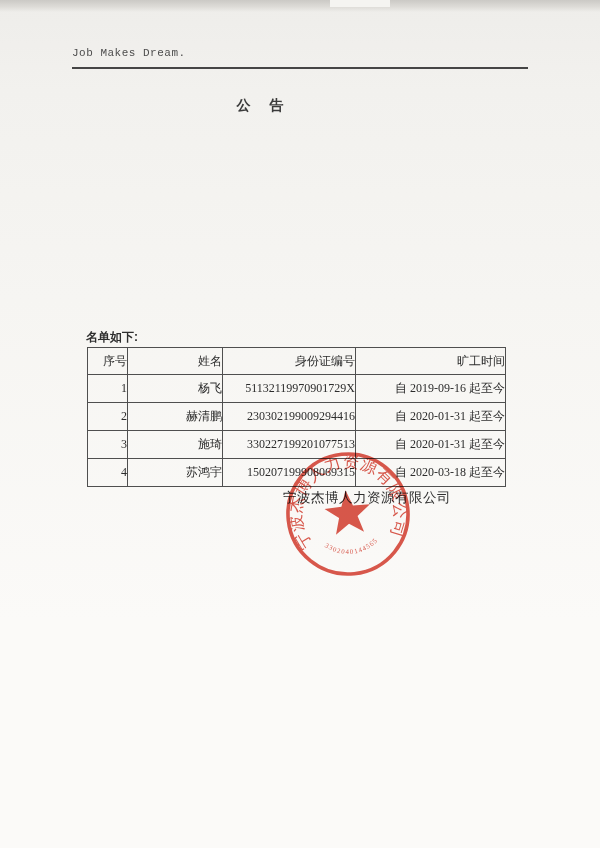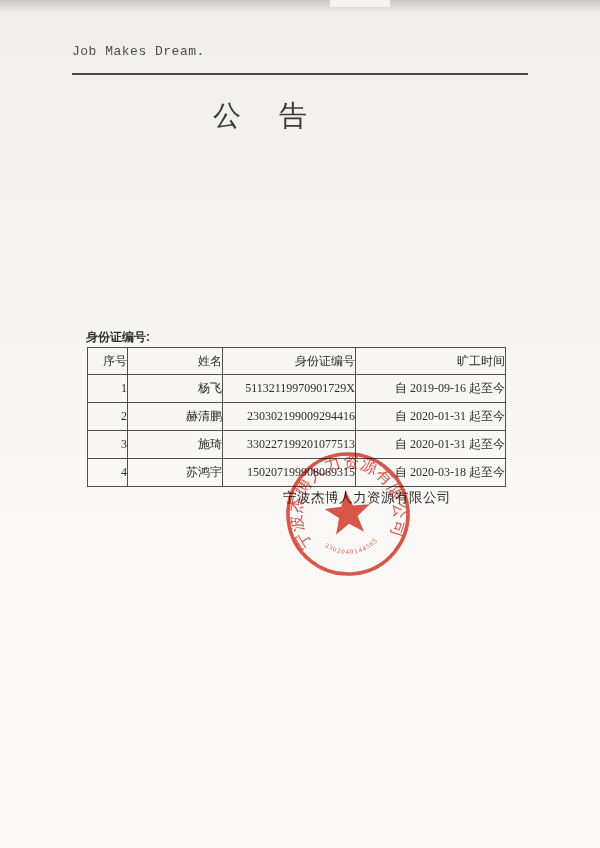--- a/index.html
+++ b/index.html
@@ -18,29 +18,29 @@
     background:linear-gradient(180deg,#cbc9c5 0%,#dddbd7 55%,rgba(221,219,215,0) 100%);
   }
   .scan-edge-notch{
     position:absolute;top:0;left:330px;width:60px;height:7px;background:#f5f4f1;
   }
   
   .letterhead{
     position:absolute;top:33px;left:72px;width:456px;height:26px;
     display:flex;justify-content:space-between;align-items:flex-end;
     border-bottom:2px solid #454545;
-    padding-bottom:14px;
+    padding-bottom:8px;
     font-family:"Liberation Mono","DejaVu Sans Mono",monospace;
-    font-size:13px;color:#4d4d4d;letter-spacing:0.5px;
+    font-size:11px;color:#4d4d4d;letter-spacing:0.5px;
   }
   .letterhead .docno{color:#444;}
   
   .title{
     position:absolute;top:97px;left:0;width:520px;
-    text-align:center;font-size:28px;font-weight:normal;color:#3b3b3b;
+    text-align:center;font-size:14px;font-weight:bold;color:#3b3b3b;
     letter-spacing:0.55em;text-indent:0.55em;
   }
   
   .body-text{
     position:absolute;top:167px;left:84px;width:421px;
     font-size:14.5px;line-height:30px;color:#333;
     text-align:justify;text-justify:inter-ideograph;
     text-indent:2em;
     text-shadow:0 0 0.5px rgba(70,70,70,.55);
   }
@@ -89,21 +89,21 @@
   <div class="scan-edge"></div>
   <div class="scan-edge-notch"></div>
 
   <div class="letterhead">
     <span class="slogan">Job Makes Dream.</span>
   </div>
 
   <div class="title">公 告</div>
 
 
-  <div class="list-label">身份证编号:</div>
+  <div class="list-label">名单如下:</div>
 
   <table class="roster">
     <colgroup>
       <col style="width:40px">
         <col style="width:95px">
         <col style="width:133px">
         <col style="width:150px">
     </colgroup>
     <thead>
       <tr>

